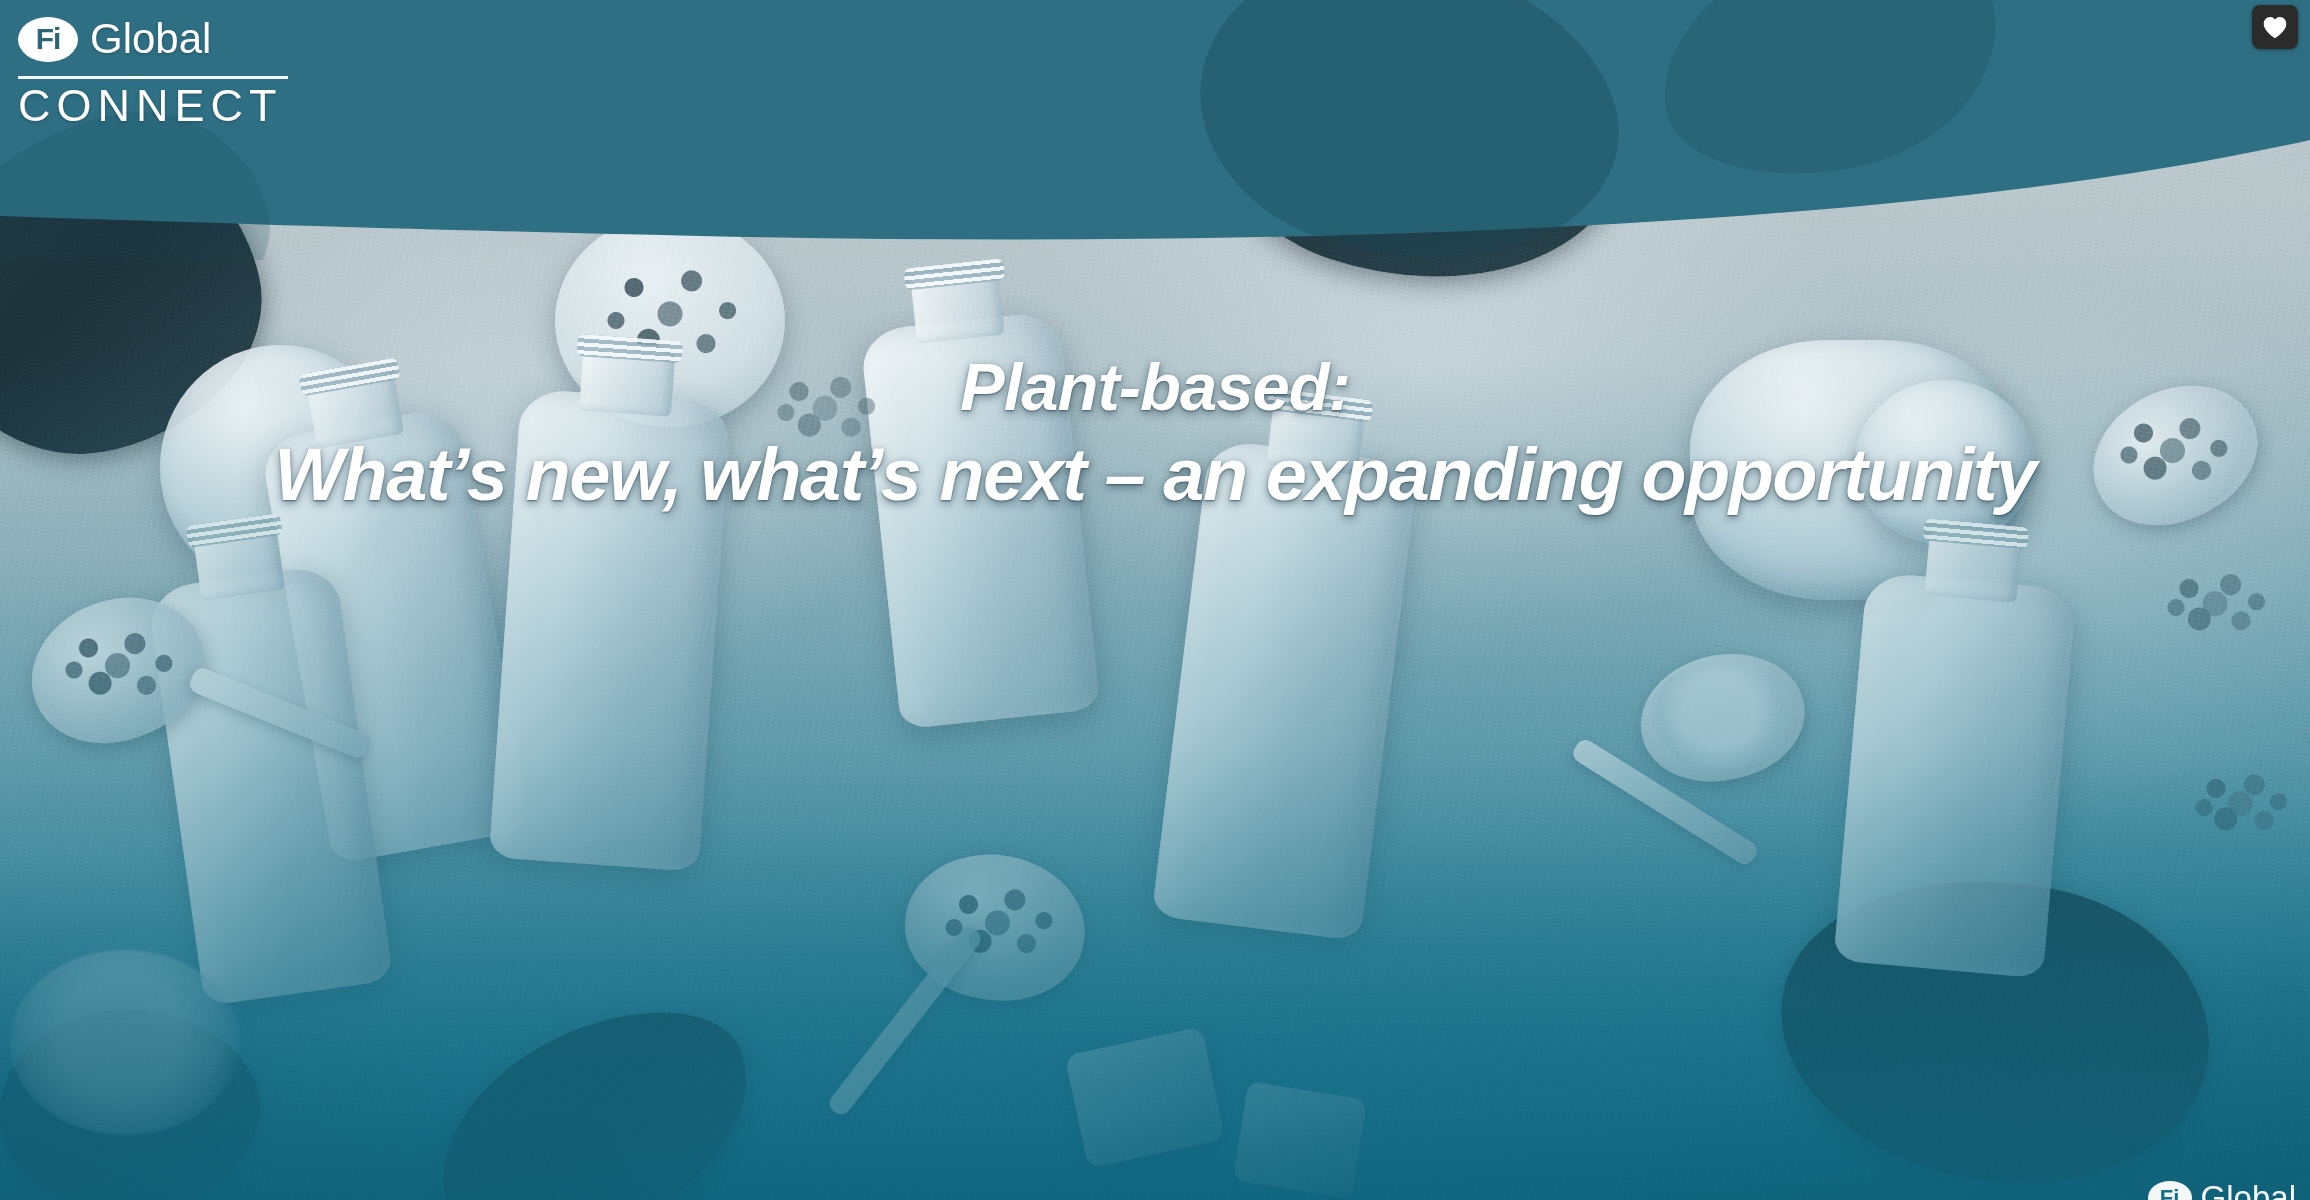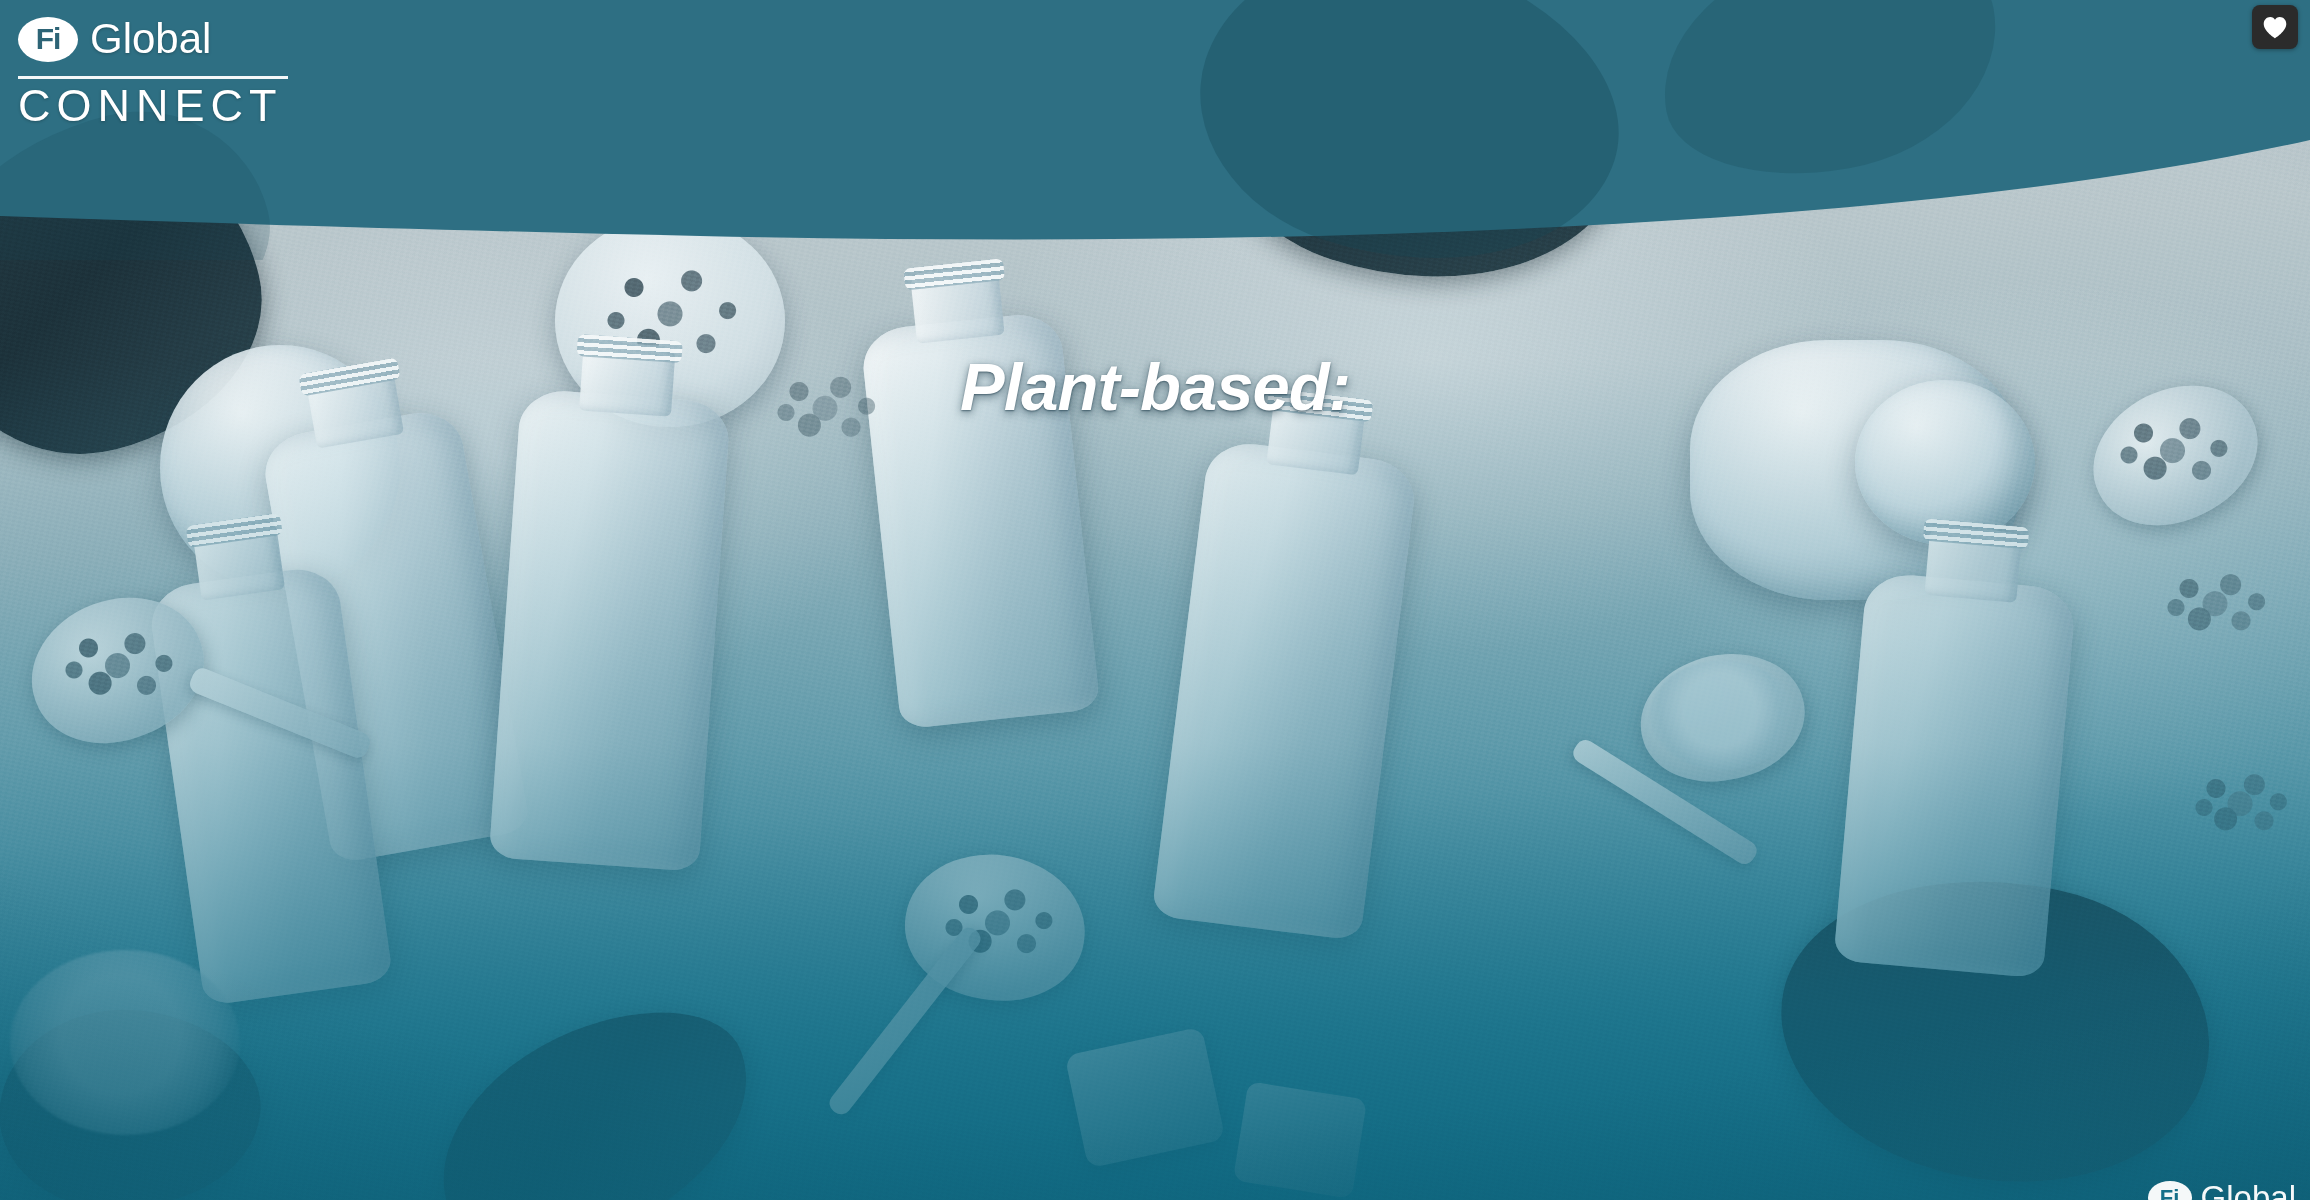--- a/index.html
+++ b/index.html
@@ -357,20 +357,21 @@
   </div>
 
   <div class="fav-btn">
     <svg width="26" height="23" viewBox="0 0 24 22" aria-hidden="true">
       <path d="M12 21.3 C12 21.3 1.2 14.6 1.2 7.6 C1.2 3.7 4.1 1 7.4 1 C9.7 1 11.2 2.3 12 3.6 C12.8 2.3 14.3 1 16.6 1 C19.9 1 22.8 3.7 22.8 7.6 C22.8 14.6 12 21.3 12 21.3 Z" fill="#ffffff"></path>
     </svg>
   </div>
 
   <div class="content">
     <div class="title-line1">Plant-based:</div>
+    <div class="title-line2">What’s new, what’s next – an expanding opportunity</div>
   </div>
 
   <div class="watermark">
     <div class="wm-mark">Fi</div>
     <div class="wm-word">Global</div>
   </div>
 
 </div>
 
 </body></html>

